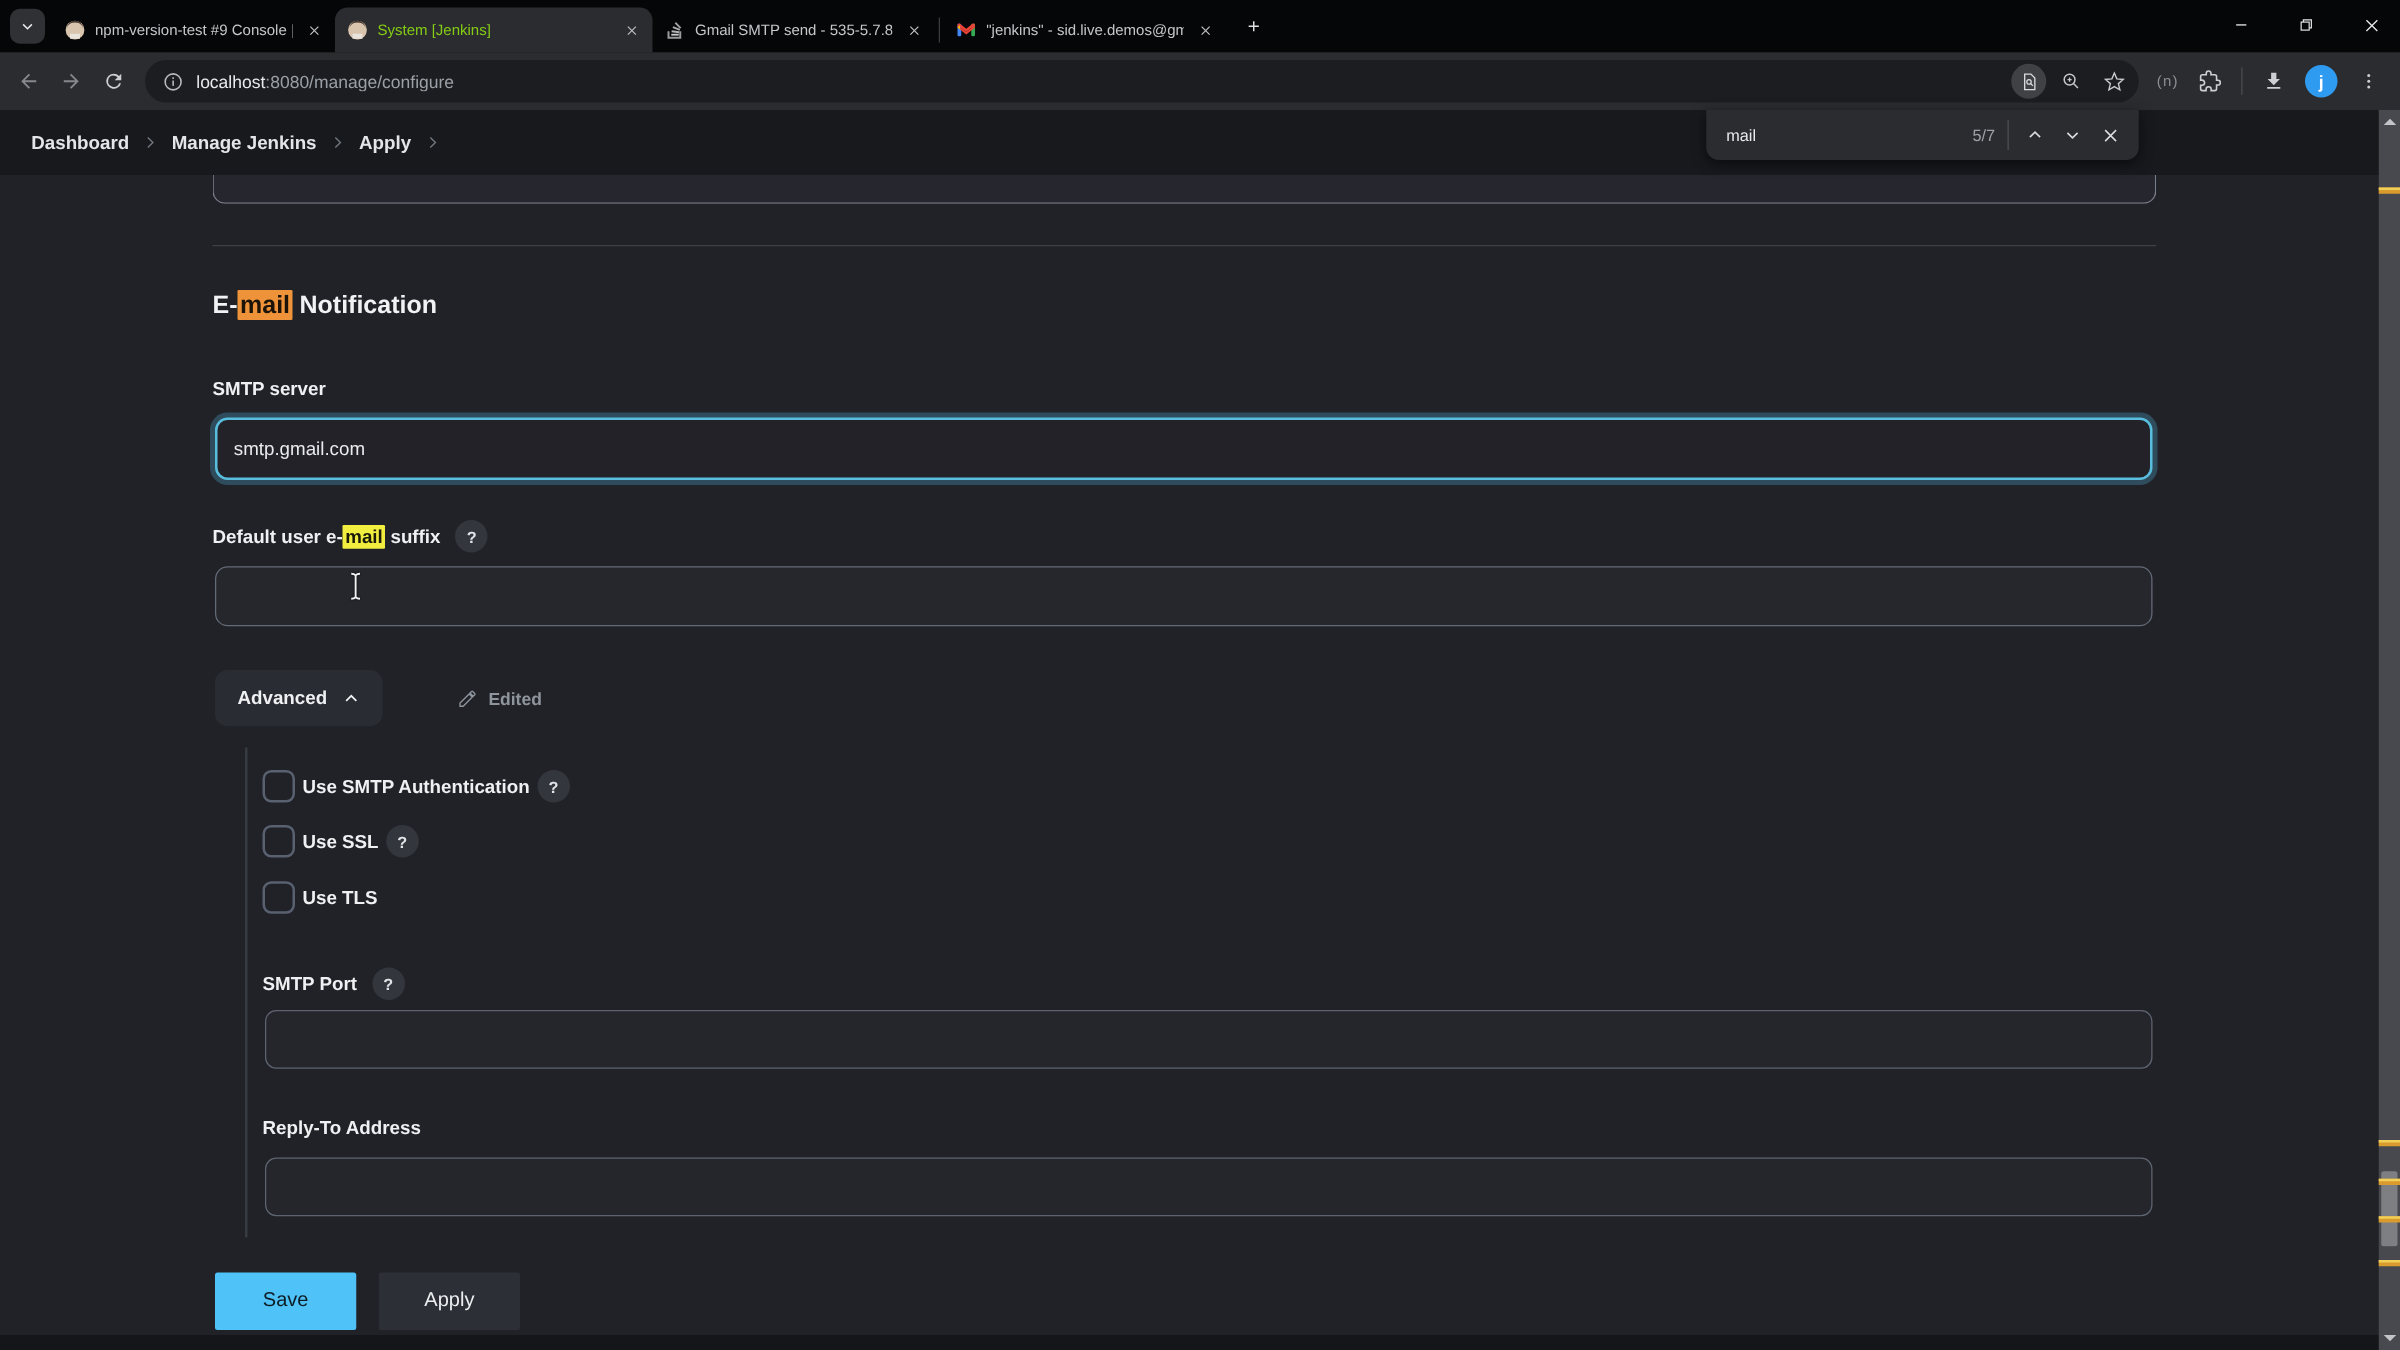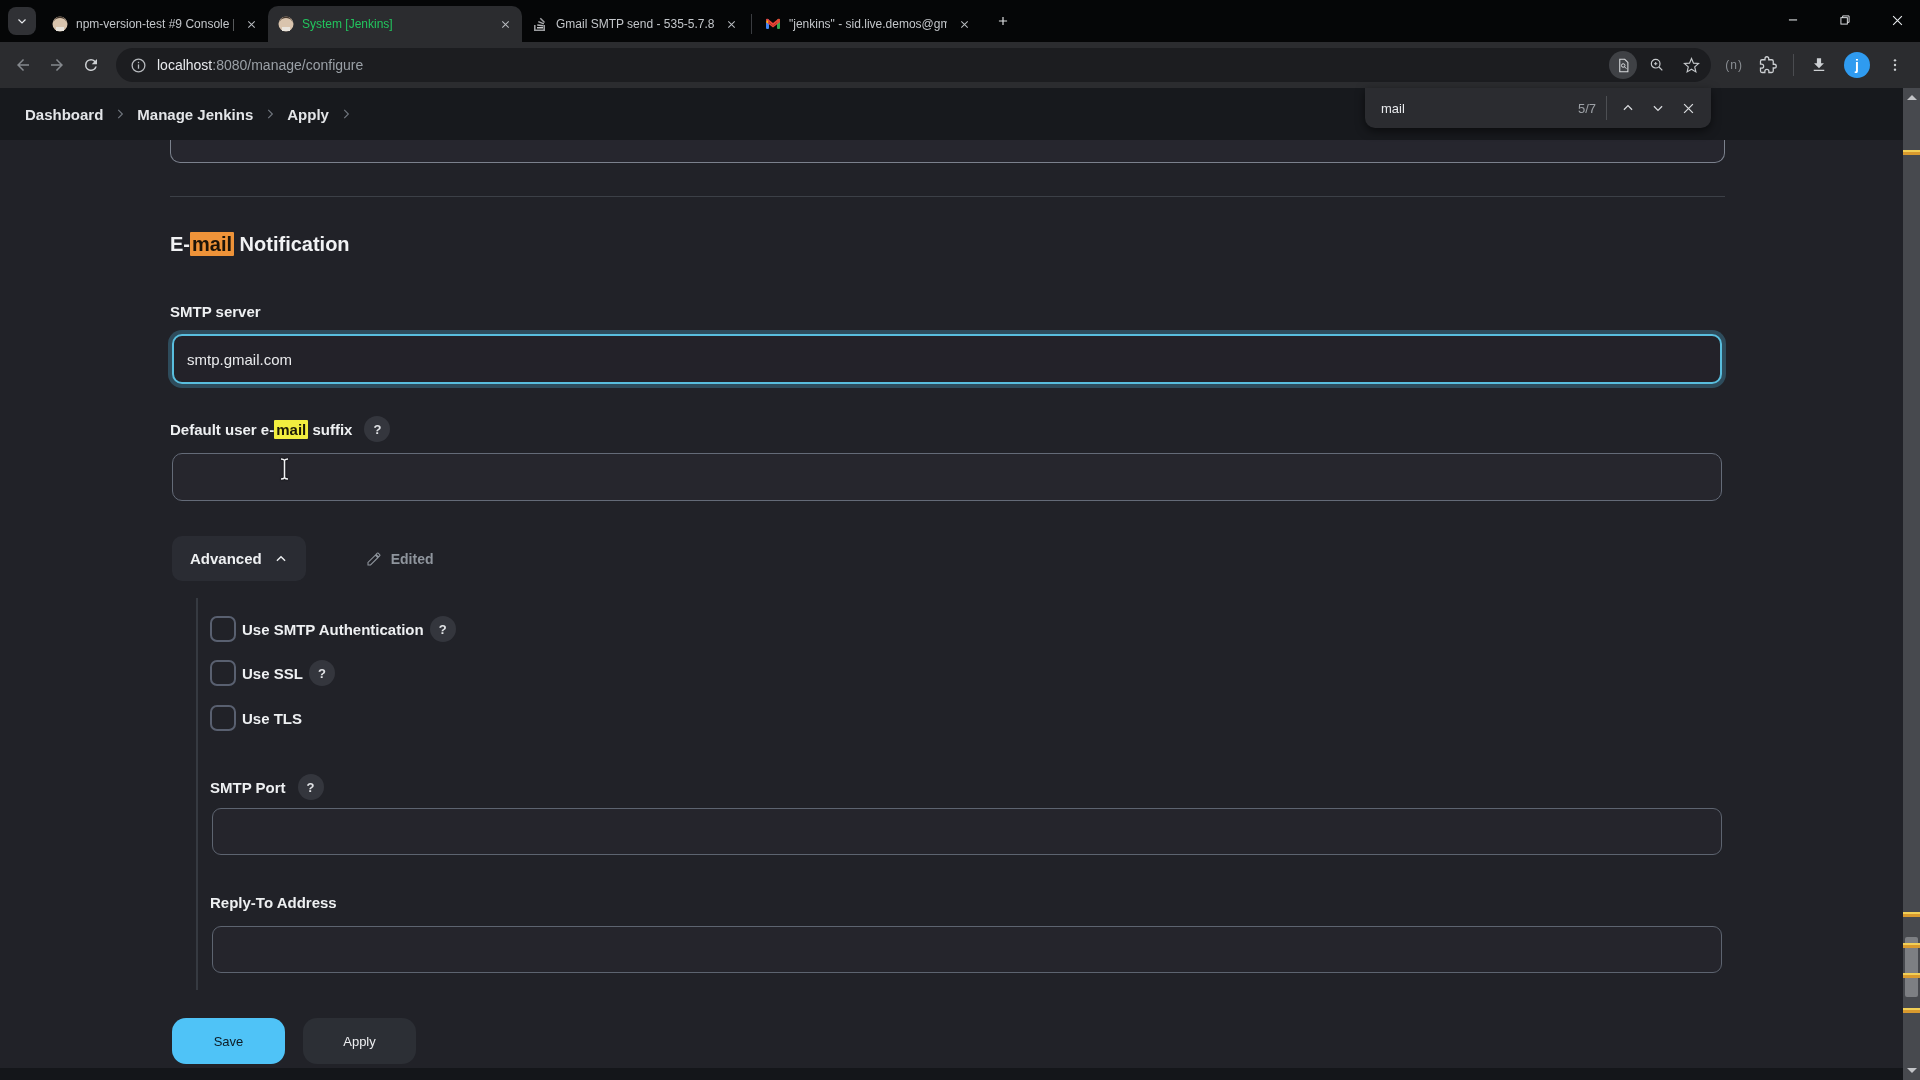--- a/index.html
+++ b/index.html
@@ -7,21 +7,21 @@
   .screen{
     position:relative; width:1920px; height:1080px; overflow:hidden;
     background:#212228; font-family:"Liberation Sans",sans-serif; color:#e9ebee;
   }
   svg{display:block;}
   
   .tabbar{position:absolute;left:0;top:0;width:1920px;height:42px;background:#050607;display:flex;align-items:flex-end;}
   .tab-search{width:28px;height:28px;margin:0 6px 7px 8px;border-radius:8px;background:#303135;display:flex;align-items:center;justify-content:center;color:#e8eaed;}
   .tab{height:36px;display:flex;align-items:center;padding:0 8px 0 10px;color:#c3c6ca;font-size:12px;gap:8px;}
   .tab.inactive{width:226px;}
-  .tab.active{width:254px;background:#2b2c2f;border-radius:10px 10px 0 0;color:#22c55e;}
+  .tab.active{width:254px;background:#2b2c2f;border-radius:10px 10px 0 0;color:#84cc16;}
   .tab-title{flex:1;white-space:nowrap;overflow:hidden;}
   .tab-close{width:18px;height:18px;border-radius:50%;display:flex;align-items:center;justify-content:center;color:#b9bcc0;flex:none;}
   .favicon{width:16px;height:16px;flex:none;}
   .tab-divider{width:1px;height:20px;background:#3a3c40;margin:0 3px 8px 3px;align-self:flex-end;}
   .new-tab{width:28px;height:28px;margin:0 0 7px 8px;border-radius:50%;display:flex;align-items:center;justify-content:center;color:#dfe1e4;}
   .win-controls{position:absolute;right:8px;top:0;height:40px;display:flex;align-items:center;gap:22px;color:#e8eaed;}
   .win-btn{width:30px;height:30px;display:flex;align-items:center;justify-content:center;}
   
   .toolbar{position:absolute;left:0;top:42px;width:1920px;height:46px;background:#2b2c2f;display:flex;align-items:center;}
   .nav-btn{width:34px;height:34px;border-radius:50%;display:flex;align-items:center;justify-content:center;flex:none;}
@@ -76,21 +76,21 @@
   .advanced-row{position:absolute;left:172px;top:396px;display:flex;align-items:center;}
   .advanced-btn{height:45px;padding:0 18px;background:#2a2c33;border-radius:10px;display:flex;align-items:center;gap:12px;
     color:#eef0f2;font-size:15px;font-weight:600;}
   .edited{display:flex;align-items:center;gap:9px;color:#8f959d;font-size:14px;font-weight:600;margin-left:60px;}
   .adv-guide{position:absolute;left:196px;top:458px;width:2px;height:392px;background:#363a41;}
   .cb-row{position:absolute;left:210px;display:flex;align-items:center;gap:6px;}
   .cb-box{width:26px;height:26px;border:2px solid #596070;border-radius:7px;background:transparent;flex:none;}
   .cb-label{font-size:15px;font-weight:600;color:#eef0f2;}
   .r1{top:476px;} .r2{top:520px;} .r3{top:565px;text-align:center;}
   .btn-row{position:absolute;left:172px;top:878px;display:flex;gap:18px;}
-  .btn{height:46px;width:113px;border:none;border-radius:14px;font-size:13px;font-weight:500;
+  .btn{height:46px;width:113px;border:none;border-radius:2px;font-size:16px;font-weight:500;
     font-family:"Liberation Sans",sans-serif;display:flex;align-items:center;justify-content:center;}
   .btn-save{background:var(--accent);color:#0d1b24;}
   .btn-apply{background:#2c2f35;color:#edeef0;}
   .footer-strip{position:absolute;left:0;top:1068px;width:1920px;height:12px;background:#14161a;}
   
   .scrollbar{position:absolute;left:1903px;top:88px;width:17px;height:992px;background:#47494e;z-index:15;}
   .sb-arrow{position:absolute;left:0;width:17px;height:14px;display:flex;align-items:center;justify-content:center;color:#c3c4c7;}
   .sb-up{top:2px;} .sb-down{bottom:2px;}
   .sb-thumb{position:absolute;left:2px;top:849px;width:13px;height:60px;background:#7d7f83;border-radius:2px;}
   .sb-marker{position:absolute;left:0;width:17px;height:5px;background:#d99a2e;border-top:2px solid #f2cf56;z-index:2;}

